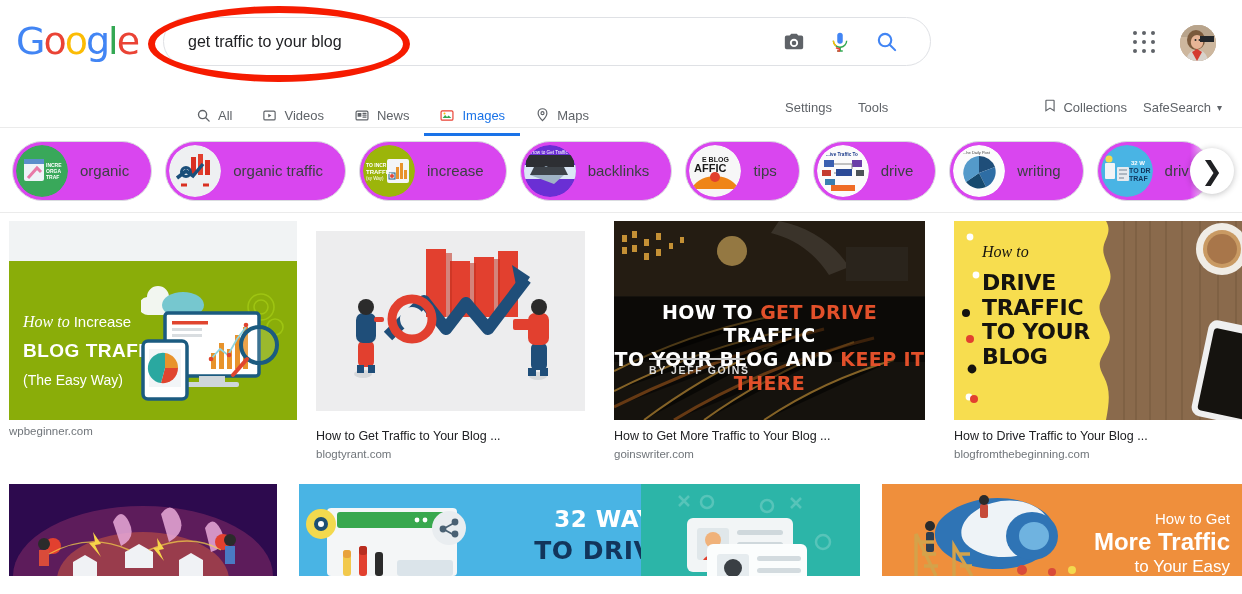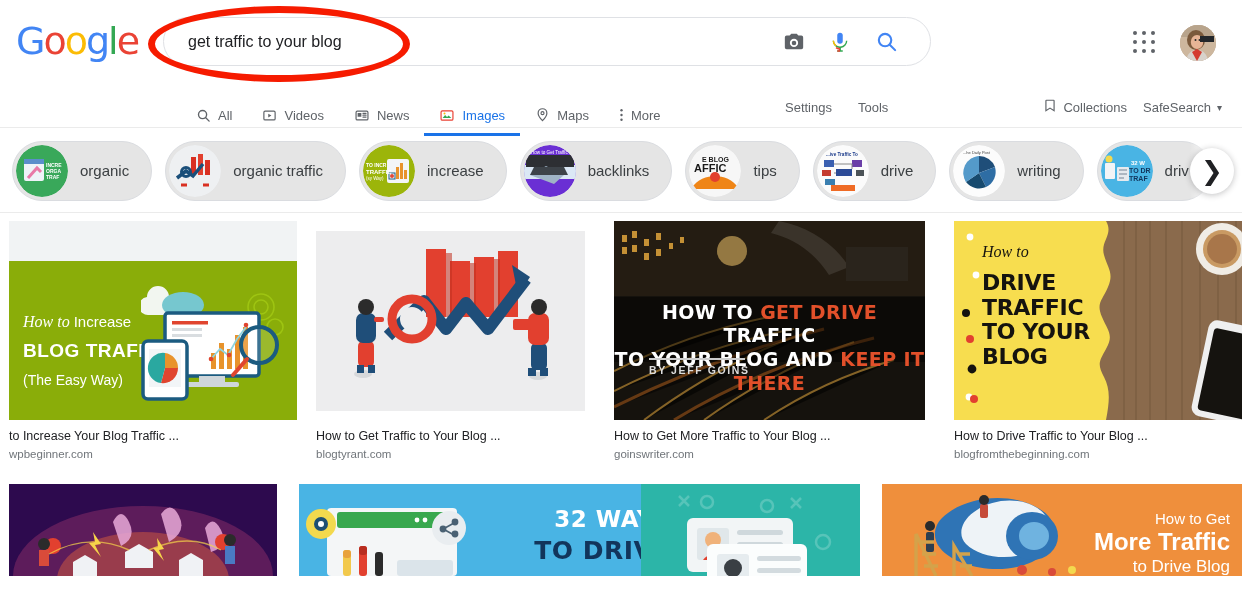--- a/index.html
+++ b/index.html
@@ -101,21 +101,21 @@
     border-bottom:1px solid #ebebeb;
     overflow:hidden;
   }
   .chips {
     display:flex; align-items:center; gap:13px;
     padding:11px 0 11px 12px; height:85px;
   }
   .chip {
     display:flex; align-items:center; flex:0 0 auto;
     height:60px; border:1px solid #dadce0; border-radius:30px;
-    background:#e5e5e5; padding-right:22px; cursor:pointer;
+    background:#d946ef; padding-right:22px; cursor:pointer;
   }
   .chip-thumb {
     width:52px; height:52px; border-radius:50%;
     margin:3px 12px 3px 3px; overflow:hidden; flex:0 0 auto;
     position:relative;
   }
   .chip-label { font-size:15px; color:#3c4043; white-space:nowrap; }
   .chips-next {
     position:absolute; right:0; top:0; height:85px; width:52px;
     background:linear-gradient(to right, rgba(255,255,255,0) 0%, #fff 40%);
@@ -293,30 +293,20 @@
     <div class="tab">
       <span>
         <svg width="15" height="16" viewBox="0 0 24 24" fill="none" stroke="#5f6368" stroke-width="1.9">
           <path d="M12 21s7-7.2 7-12a7 7 0 1 0-14 0c0 4.8 7 12 7 12z"></path>
             <circle cx="12" cy="9" r="2.4"></circle>
         </svg>
         </span>
       <span>Maps</span>
     </div>
 
-    <div class="tab">
-      <span>
-        <svg width="5" height="16" viewBox="0 0 6 20" fill="#5f6368">
-          <circle cx="3" cy="4" r="1.5"></circle>
-            <circle cx="3" cy="10" r="1.5"></circle>
-            <circle cx="3" cy="16" r="1.5"></circle>
-        </svg>
-        </span>
-      <span>More</span>
-    </div>
   </div>
 
   <div class="nav-right">
     <div class="txt">Settings</div>
     <div class="txt">Tools</div>
   </div>
 
   <div class="nav-far">
     <div class="chip-txt">
       <span>
@@ -512,21 +502,20 @@
               <path d="M24 85 L37 85 A15 15 0 0 1 20 100 z" fill="#e0452f"></path>
               <path d="M24 85 L20 100 A15 15 0 0 1 24 70 z" fill="#2aa8a0"></path>
               <g stroke="#e0452f" stroke-width="4" fill="none">
                 <circle cx="118" cy="62" r="18" fill="rgba(255,255,255,.15)" stroke="#1b5b80"></circle>
                 <path d="M106 76L92 92" stroke-linecap="round"></path>
               </g>
             </svg>
           </div>
         </div>
       </div>
-      <div class="cap-title">to Increase Your Blog Traffic ...</div>
       <div class="cap-dom">wpbeginner.com</div>
     </div>
 
     <div class="cell" style="width:312px;">
       <div class="thumb" style="width:269px;height:199px;background:#fff;">
         <div class="t-grey" style="height:180px;margin-top:10px;">
           <svg width="269" height="180" viewBox="0 0 269 180">
             <rect width="269" height="180" fill="#ededee"></rect>
             <g fill="#e2402f">
               <rect x="110" y="18" width="20" height="68"></rect>
@@ -795,19 +784,19 @@
                 <circle cx="140" cy="86" r="5"></circle>
                 <circle cx="170" cy="88" r="4"></circle>
               </g>
             <g fill="#f3d94e">
                 <circle cx="190" cy="86" r="4"></circle>
               </g>
           </svg>
           <div class="to-text">
             <div class="to-1">How to Get</div>
             <div class="to-2">More Traffic</div>
-            <div class="to-3">to Drive Blog</div>
+            <div class="to-3">to Your Easy</div>
           </div>
         </div>
       </div>
     </div>
   </div>
 </div>
 
 </body></html>

